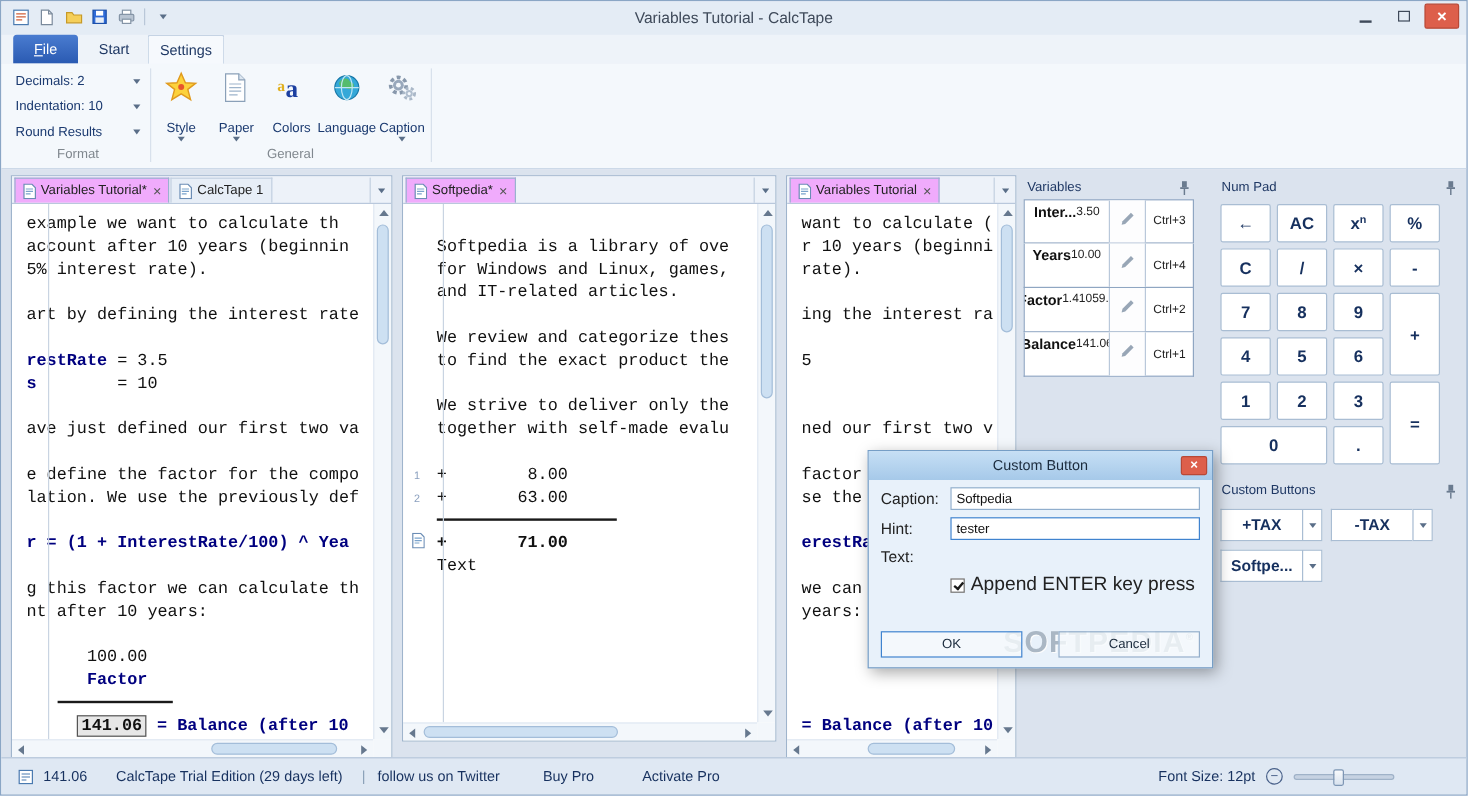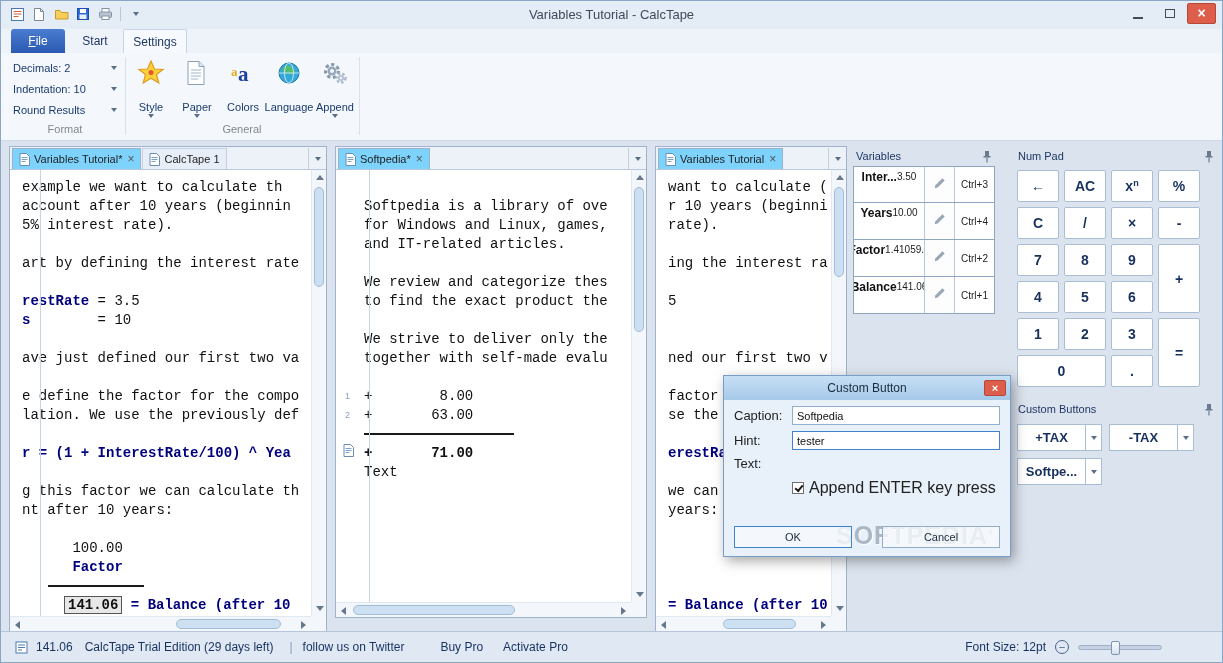--- a/index.html
+++ b/index.html
@@ -46,21 +46,21 @@
   
   .main-bg{position:absolute;left:0;top:140px;right:0;height:492px;background:#dbe3ee;}
   
   .pane{position:absolute;top:145px;background:#fff;border:1px solid #9fb4cc;}
   .pane1{left:8px;width:318px;height:486px;}
   .pane2{left:334px;width:312px;height:472px;}
   .pane3{left:654px;width:192px;height:486px;}
   .tabbar{position:absolute;left:0;top:0;right:0;height:23px;background:#edf2f9;border-bottom:1px solid #b9c8dc;display:flex;align-items:flex-end;}
   .dtabs{display:flex;align-items:flex-end;height:23px;padding-left:2px;overflow:hidden;flex:1;}
   .dtab{display:flex;align-items:center;height:21px;padding:0 6px;font-size:11px;color:#222;white-space:nowrap;background:#e7eef7;border:1px solid #c2d0e0;border-bottom:none;margin-right:1px;}
-  .dtab.active{background:#7dd3fc;border-color:#9ab2cf;}
+  .dtab.active{background:#f0abfc;border-color:#9ab2cf;}
   .dtab-icon{margin-right:4px;display:flex;}
   .dtab-close{margin-left:5px;color:#555;font-size:12px;line-height:10px;}
   .tabbar-menu{width:18px;height:21px;display:flex;align-items:center;justify-content:center;border-left:1px solid #c2d0e0;}
   .doc-area{position:absolute;left:0;top:23px;right:15px;bottom:15px;overflow:hidden;background:#fff;}
   .doc-lines{padding:8px 0 0 12px;white-space:pre;font-family:"Liberation Mono","DejaVu Sans Mono",monospace;font-size:14px;line-height:19px;color:#111;}
   .pane2 .doc-lines{padding-left:4px;}
   .doc-line{height:19px;}
   .doc-line .nv{color:#00007f;font-weight:bold;}
   .doc-line .b{font-weight:bold;}
   .doc-line .box{border:1px solid #555;background:#e7e7e7;font-weight:bold;padding:0 3px;}
@@ -121,25 +121,25 @@
   .chk.checked::after{content:"";position:absolute;left:2px;top:2px;width:6px;height:3px;border-left:2px solid #1a1a1a;border-bottom:2px solid #1a1a1a;transform:rotate(-50deg);}
   .dlg-buttons{position:absolute;left:10px;right:10px;bottom:8px;display:flex;justify-content:space-between;z-index:2;}
   .dlg-btn{width:118px;height:22px;background:rgba(246,250,253,0.8);border:1px solid #93aecb;font-size:11px;color:#1a2a3c;display:flex;align-items:center;justify-content:center;font-family:"Liberation Sans",sans-serif;}
   .dlg-btn.default{border-color:#3f83cf;}
   .watermark{position:absolute;left:112px;bottom:6px;font-size:25px;font-weight:bold;letter-spacing:1px;color:#aab7c4;text-shadow:1px 1px 0 #fdfdfd;z-index:1;white-space:nowrap;}
   .watermark sup{font-size:8px;}
   
   .statusbar{position:absolute;left:0;right:0;bottom:0;height:31px;background:#dfe8f3;border-top:1px solid #b6c6da;display:flex;align-items:center;font-size:12px;color:#17315f;}
   .sb-icon{margin-left:14px;display:flex;}
   .sb-result{margin-left:8px;}
-  .sb-trial{margin-left:12px;}
+  .sb-trial{margin-left:24px;}
   .sb-sep{margin-left:16px;color:#8aa0b8;}
   .sb-tw{margin-left:10px;}
   .sb-buy{margin-left:36px;}
-  .sb-act{margin-left:20px;}
+  .sb-act{margin-left:40px;}
   .sb-right{margin-left:auto;margin-right:60px;display:flex;align-items:center;gap:9px;}
   .fs-minus{width:14px;height:14px;border:1px solid #49618a;border-radius:50%;color:#49618a;font-size:11px;line-height:11px;display:flex;align-items:center;justify-content:center;}
   .fs-slider{position:relative;width:84px;height:5px;background:#c6d2e2;border:1px solid #9fb2c8;border-radius:3px;}
   .fs-thumb{position:absolute;left:32px;top:-5px;width:9px;height:14px;background:linear-gradient(#f8fafc,#d8e2ee);border:1px solid #7e96b4;border-radius:2px;}
   .pin{display:flex;}
 </style>
 </head>
 <body>
 
 <div class="titlebar">
@@ -278,21 +278,21 @@
       <span class="ricon">
           <svg width="28" height="28">
             <circle cx="11" cy="12" r="6.5" fill="none" stroke="#8898ac" stroke-width="3" stroke-dasharray="3.2 2.6"></circle>
             <circle cx="11" cy="12" r="4.5" fill="#98a8bc"></circle>
             <circle cx="11" cy="12" r="2" fill="#f4f8fc"></circle>
             <circle cx="20" cy="19" r="4.5" fill="none" stroke="#aab8c8" stroke-width="2.4" stroke-dasharray="2.4 2"></circle>
             <circle cx="20" cy="19" r="3" fill="#b0bece"></circle>
             <circle cx="20" cy="19" r="1.3" fill="#f4f8fc"></circle>
           </svg>
         </span>
-      <span class="rlabel">Append</span>
+      <span class="rlabel">Caption</span>
       <i class="caret-down"></i>
     </div>
   </div>
   <div class="rgroup-label gen">General</div>
   <div class="vsep" style="left:358px"></div>
 </div>
 
 <div class="main-bg"></div>
 
 <div class="pane pane1">

